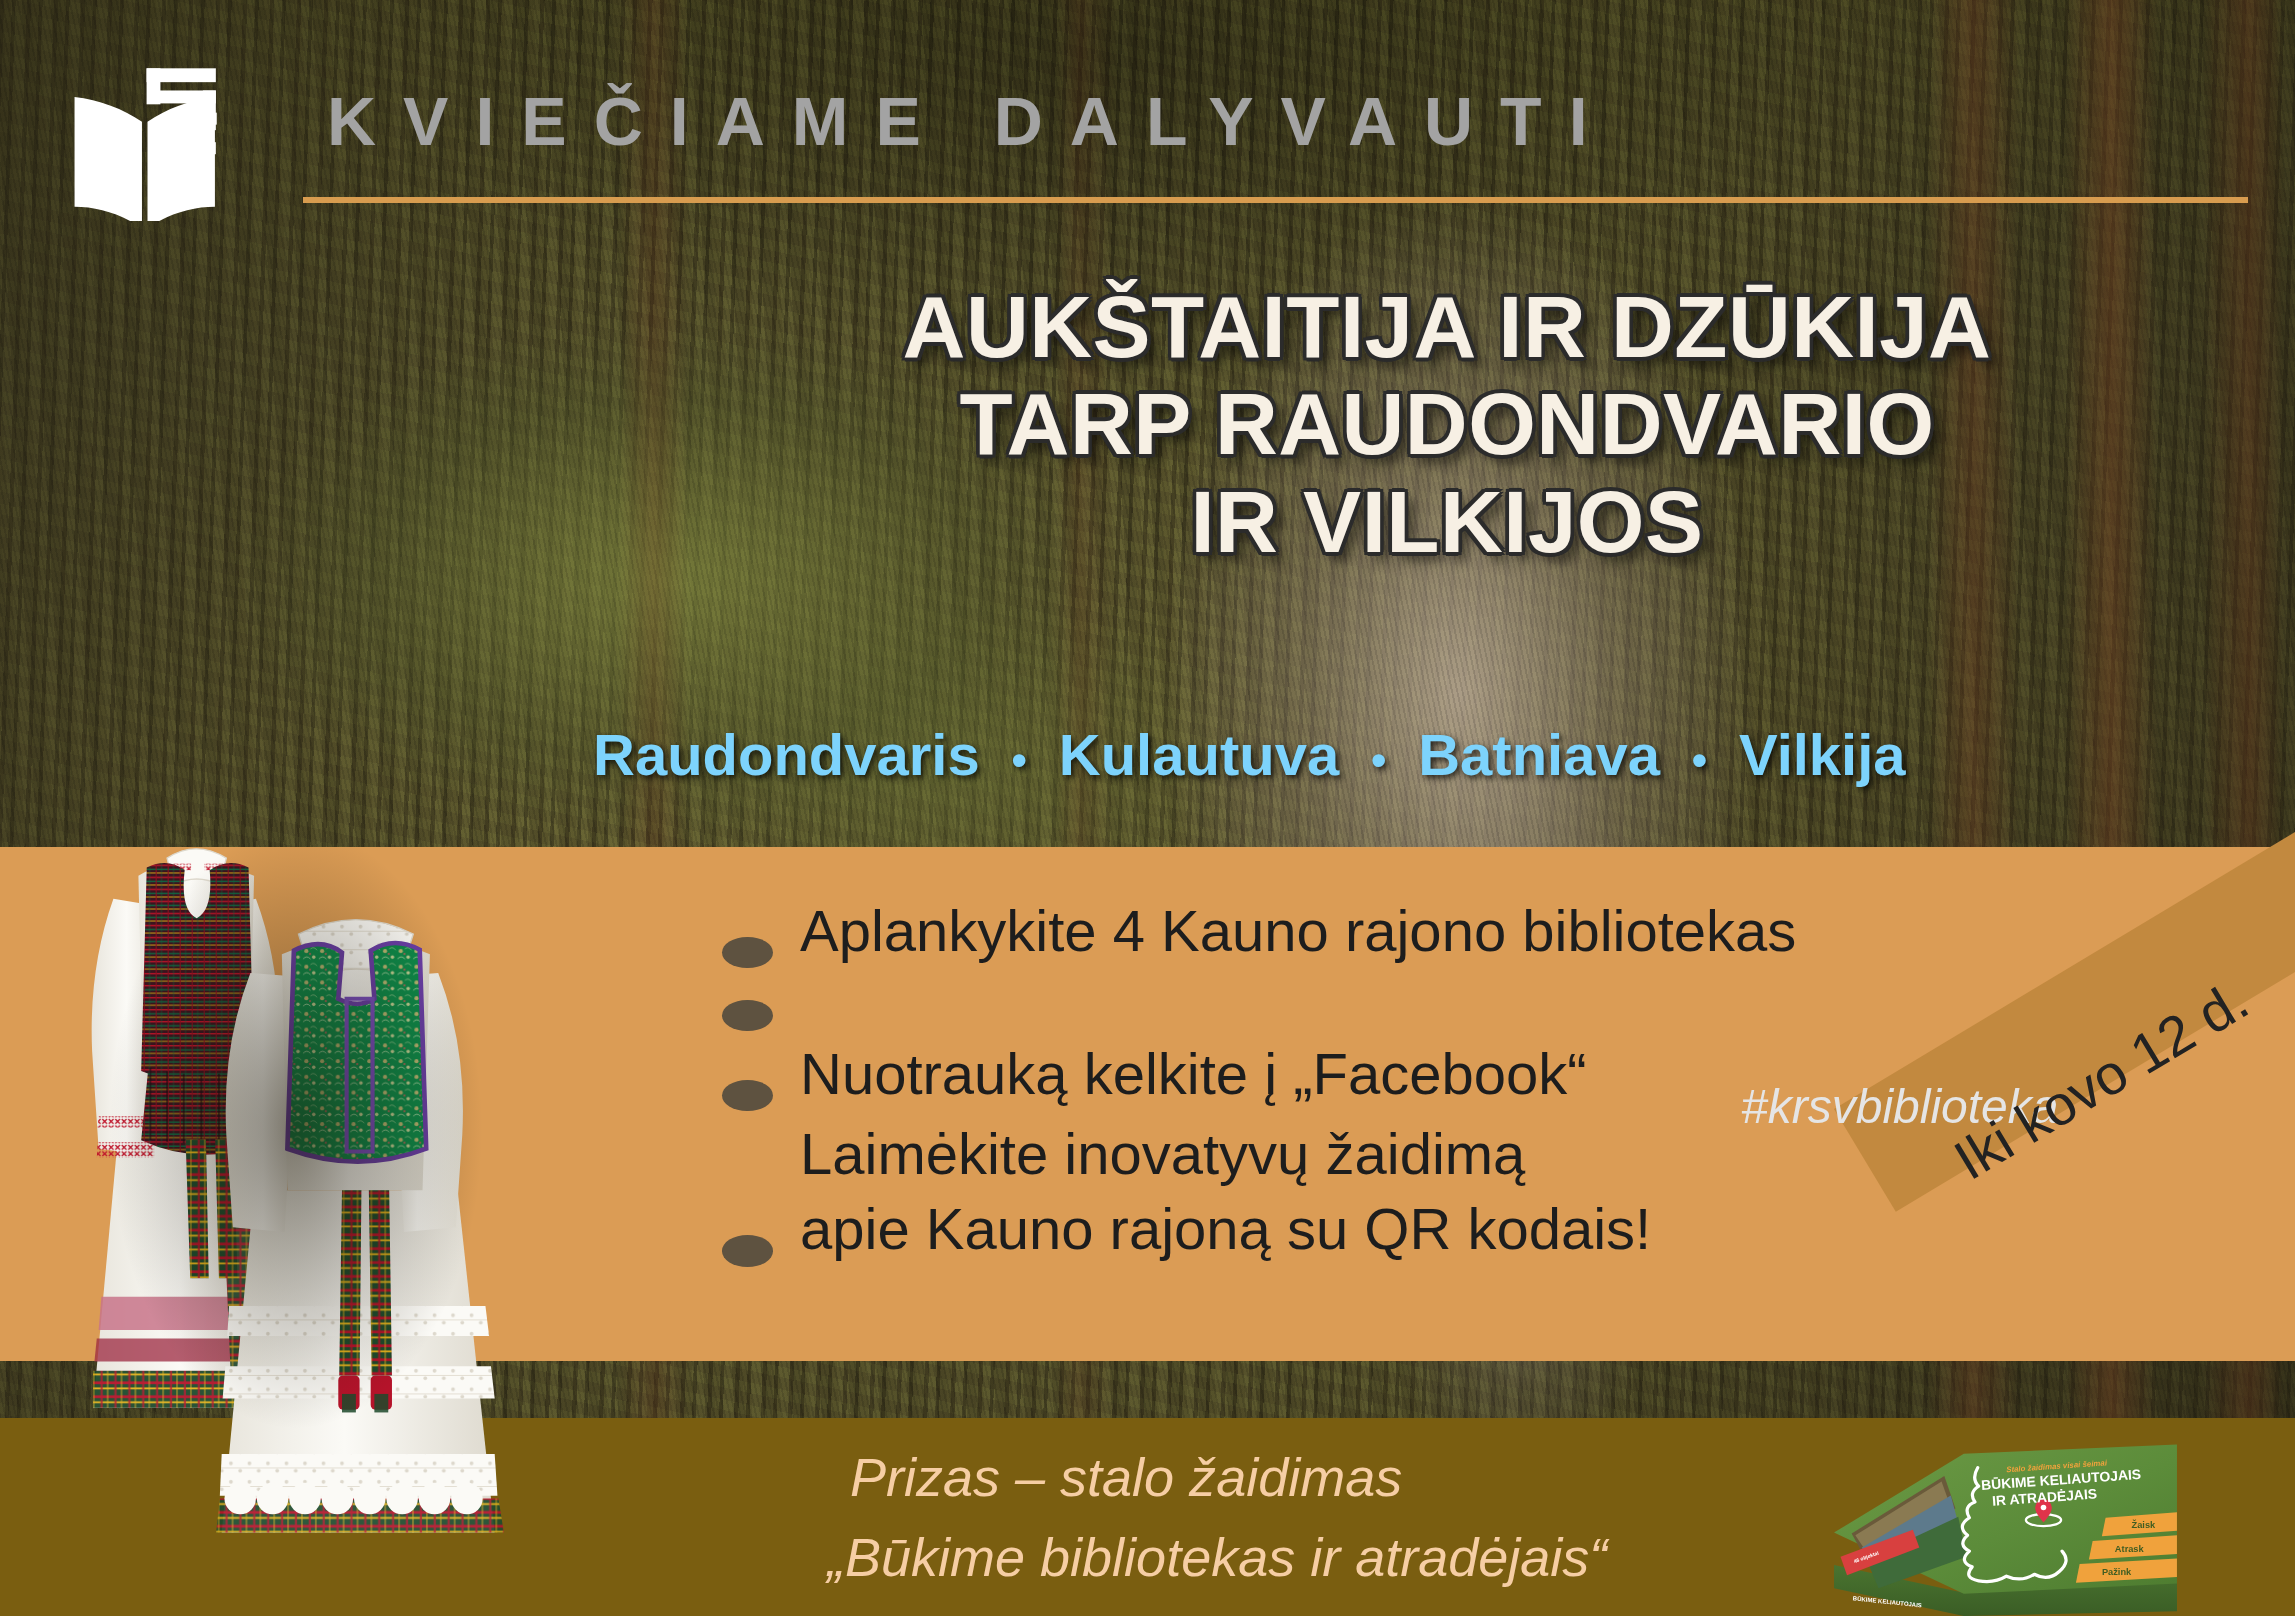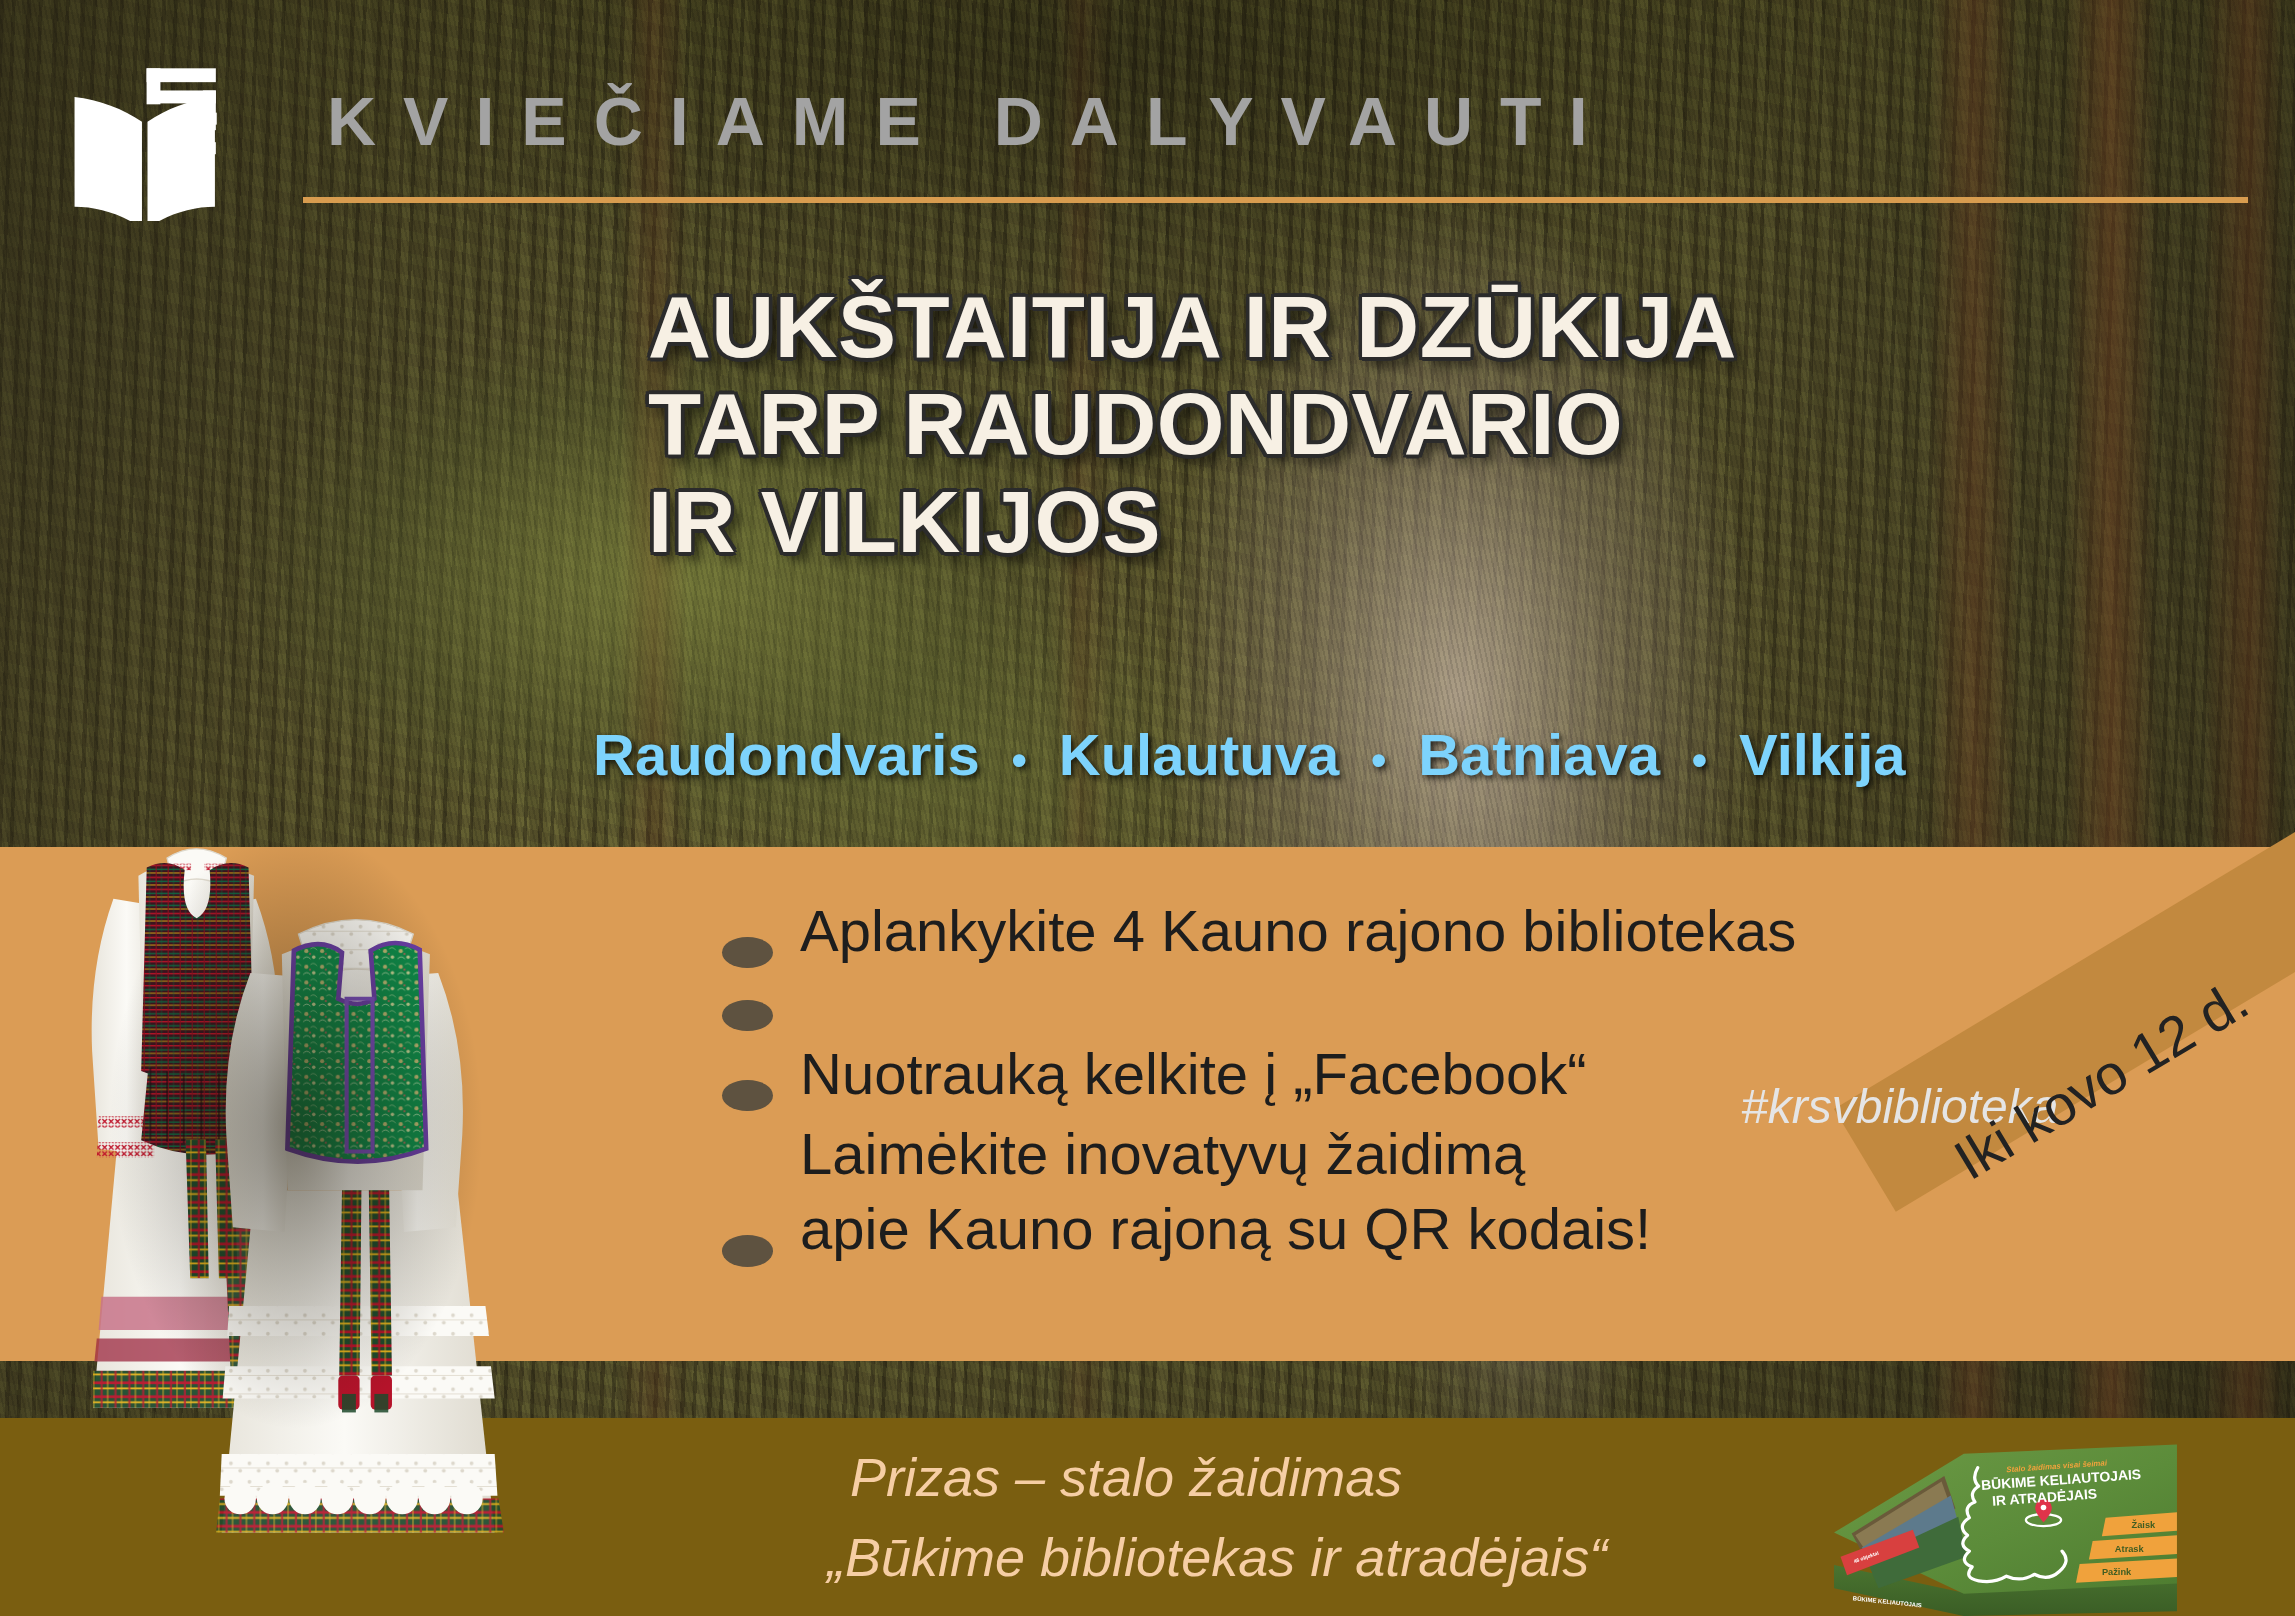--- a/index.html
+++ b/index.html
@@ -69,21 +69,21 @@
     font-family:"Liberation Sans", sans-serif;
     margin-left:35px;
   }
   .header-rule{
     position:absolute;left:303px;top:197px;width:1945px;height:5.6px;background:#D89C4F;
   }
 
   
   .headline{
     position:absolute;left:648px;top:278px;width:1598px;
-    text-align:left;
+    text-align:center;
     font-size:87px;line-height:1.12;font-weight:700;
     color:#F7F0E4;
     letter-spacing:0.5px;
     text-shadow:
       -3.2px -3.2px 0 #2b2b2b, 3.2px -3.2px 0 #2b2b2b, -3.2px 3.2px 0 #2b2b2b, 3.2px 3.2px 0 #2b2b2b,
        0 -3.7px 0 #2b2b2b, 0 3.7px 0 #2b2b2b, -3.7px 0 0 #2b2b2b, 3.7px 0 0 #2b2b2b,
        8.3px 9.3px 12px rgba(0,0,0,.55);
   }
   .towns{
     position:absolute;left:593px;top:721px;width:1667px;

